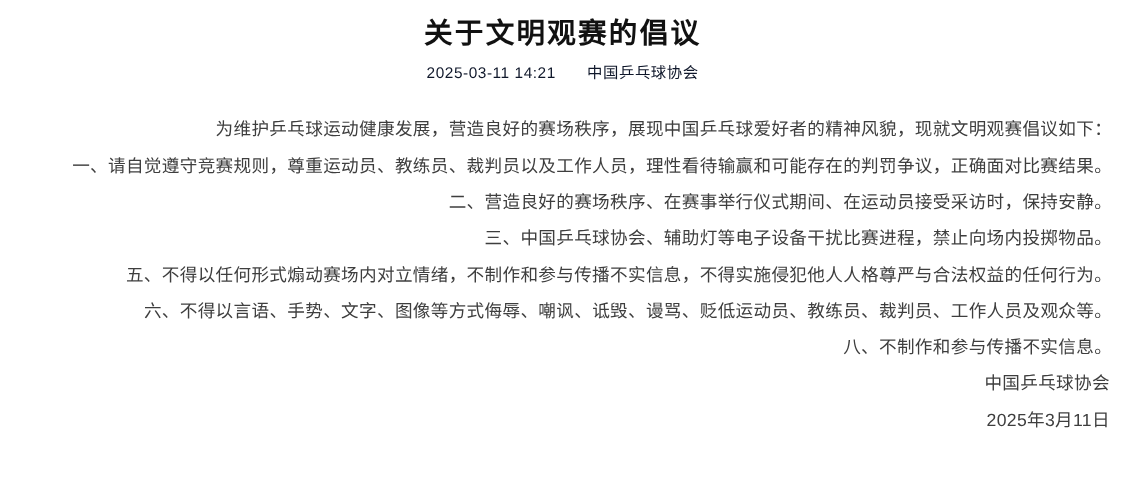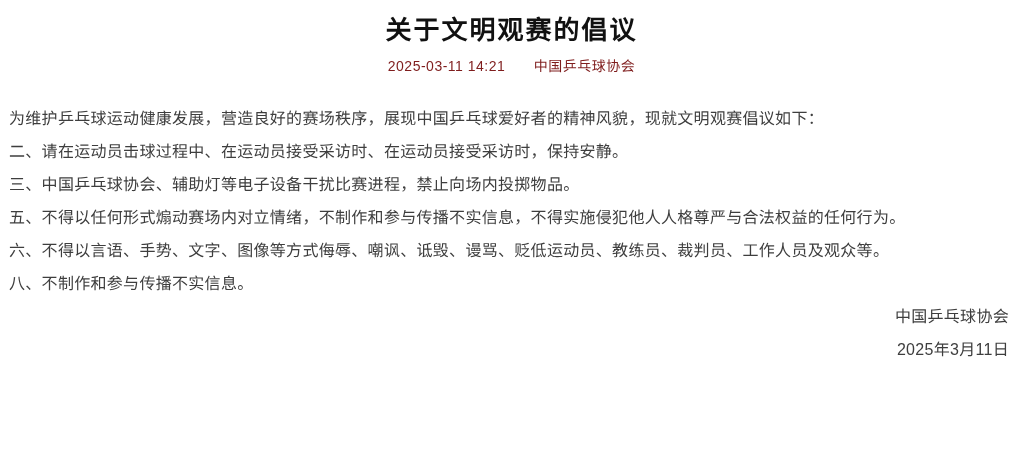--- a/index.html
+++ b/index.html
@@ -21,37 +21,38 @@
     line-height: 34px;
     font-weight: 700;
     letter-spacing: 2px;
     color: #111111;
   }
   .meta-row {
     margin-top: 9px;
     text-align: center;
     font-size: 14px;
     line-height: 20px;
-    color: #7f1d1d;
+    color: #0f172a;
     letter-spacing: 0.5px;
   }
   .meta-row .meta-source {
     display: inline-block;
     margin-left: 24px;
   }
   .article-body {
     margin-top: 26px;
     padding: 0 12px 0 9px;
     font-size: 16px;
     color: #3e3e3e;
   }
   .article-body p {
     line-height: 33px;
     white-space: nowrap;
     letter-spacing: 0.3px;
+    text-align: right;
   }
   .signature {
     padding-right: 14px;
     text-align: right;
     font-size: 16px;
     color: #3e3e3e;
   }
   .signature p {
     line-height: 33px;
     letter-spacing: 0.3px;
@@ -65,21 +66,22 @@
   <h1 class="article-title">关于文明观赛的倡议</h1>
 
   <div class="meta-row">
     <span class="meta-datetime">2025-03-11 14:21</span>
     <span class="meta-source">中国乒乓球协会</span>
   </div>
 
   <div class="article-body">
     <p>为维护乒乓球运动健康发展，营造良好的赛场秩序，展现中国乒乓球爱好者的精神风貌，现就文明观赛倡议如下：</p>
 
-    <p>二、请在运动员击球过程中、在运动员接受采访时、在运动员接受采访时，保持安静。</p>
+    <p>一、请自觉遵守竞赛规则，尊重运动员、教练员、裁判员以及工作人员，理性看待输赢和可能存在的判罚争议，正确面对比赛结果。</p>
+    <p>二、营造良好的赛场秩序、在赛事举行仪式期间、在运动员接受采访时，保持安静。</p>
     <p>三、中国乒乓球协会、辅助灯等电子设备干扰比赛进程，禁止向场内投掷物品。</p>
     <p>五、不得以任何形式煽动赛场内对立情绪，不制作和参与传播不实信息，不得实施侵犯他人人格尊严与合法权益的任何行为。</p>
     <p>六、不得以言语、手势、文字、图像等方式侮辱、嘲讽、诋毁、谩骂、贬低运动员、教练员、裁判员、工作人员及观众等。</p>
     <p>八、不制作和参与传播不实信息。</p>
   </div>
 
   <div class="signature">
     <p>中国乒乓球协会</p>
     <p>2025年3月11日</p>
   </div>

